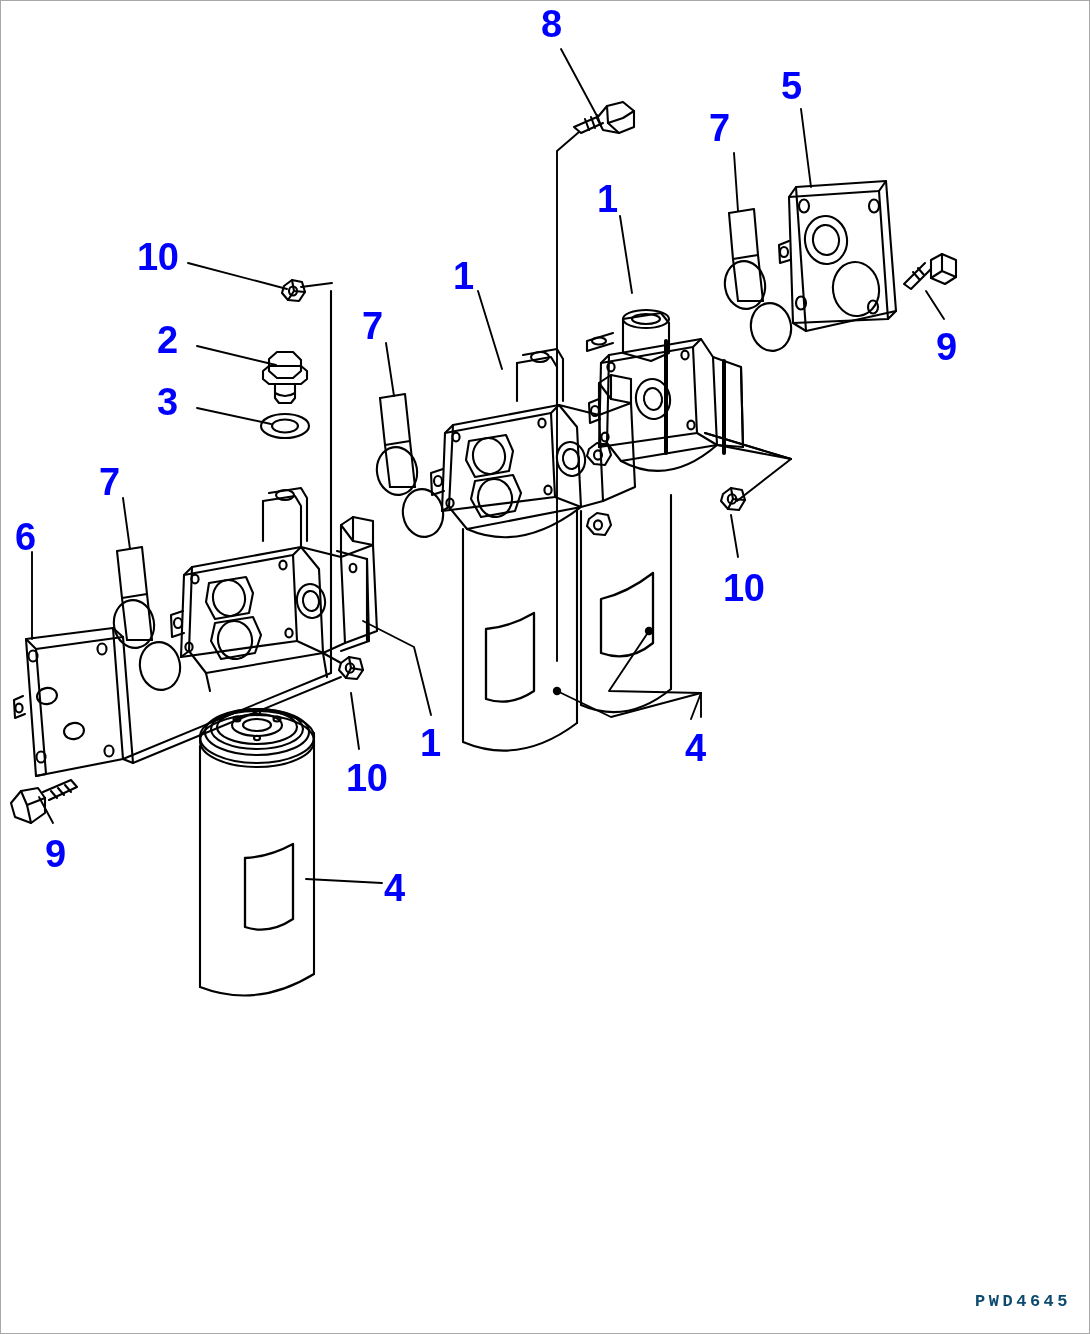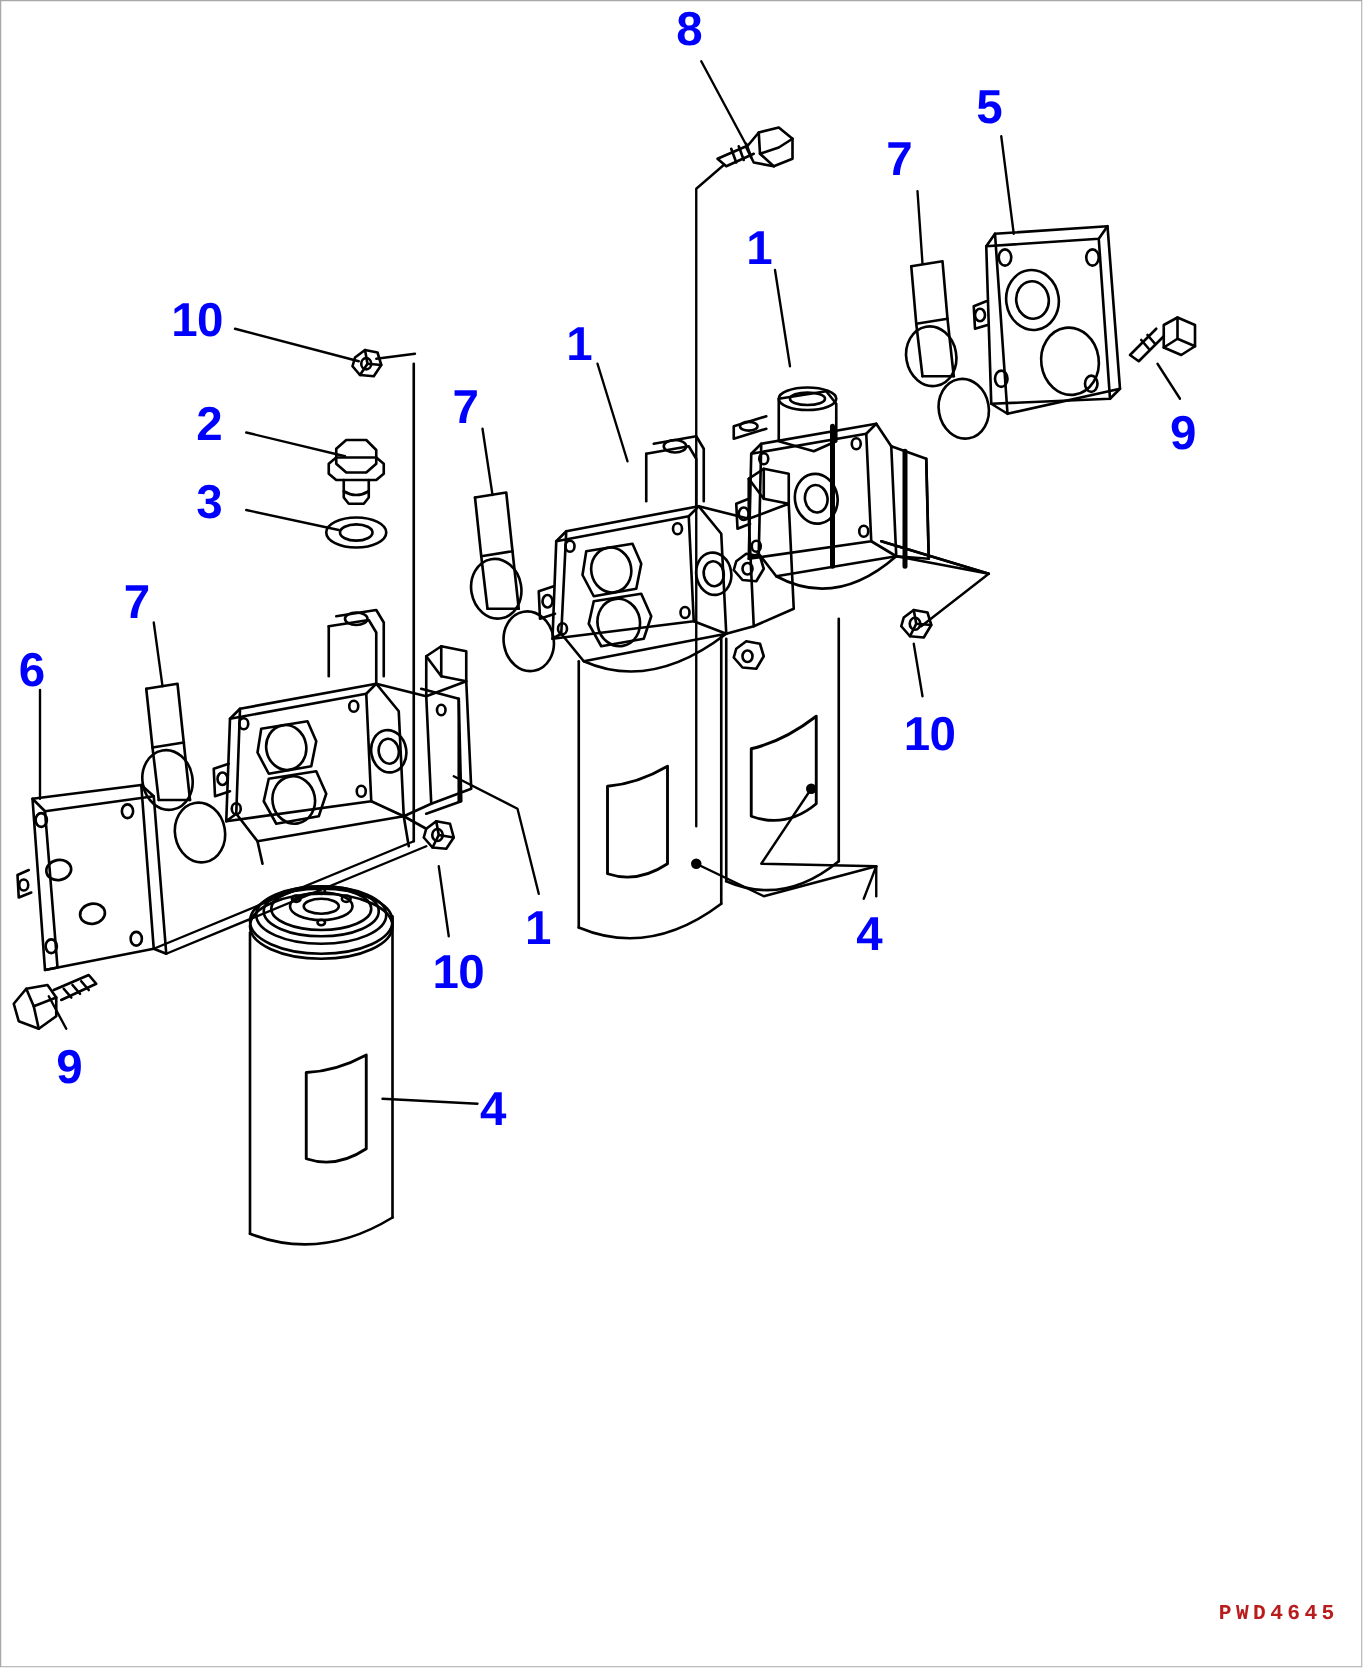--- a/index.html
+++ b/index.html
@@ -19,22 +19,22 @@
     font-family:"Liberation Sans",sans-serif;
     font-weight:bold;
     font-size:38px;
     line-height:38px;
     letter-spacing:-0.5px;
     white-space:nowrap;
     user-select:none;
   }
   #dwgno{
     position:absolute;
-    right:18px;bottom:32px;
-    color:#b91c1c;
+    right:18px;bottom:22px;
+    color:#0c4a6e;
     font-family:"Liberation Mono",monospace;
     font-size:17px;
     letter-spacing:3.5px;
     font-weight:bold;
     white-space:nowrap;
   }
 </style>
 </head>
 <body>
 

